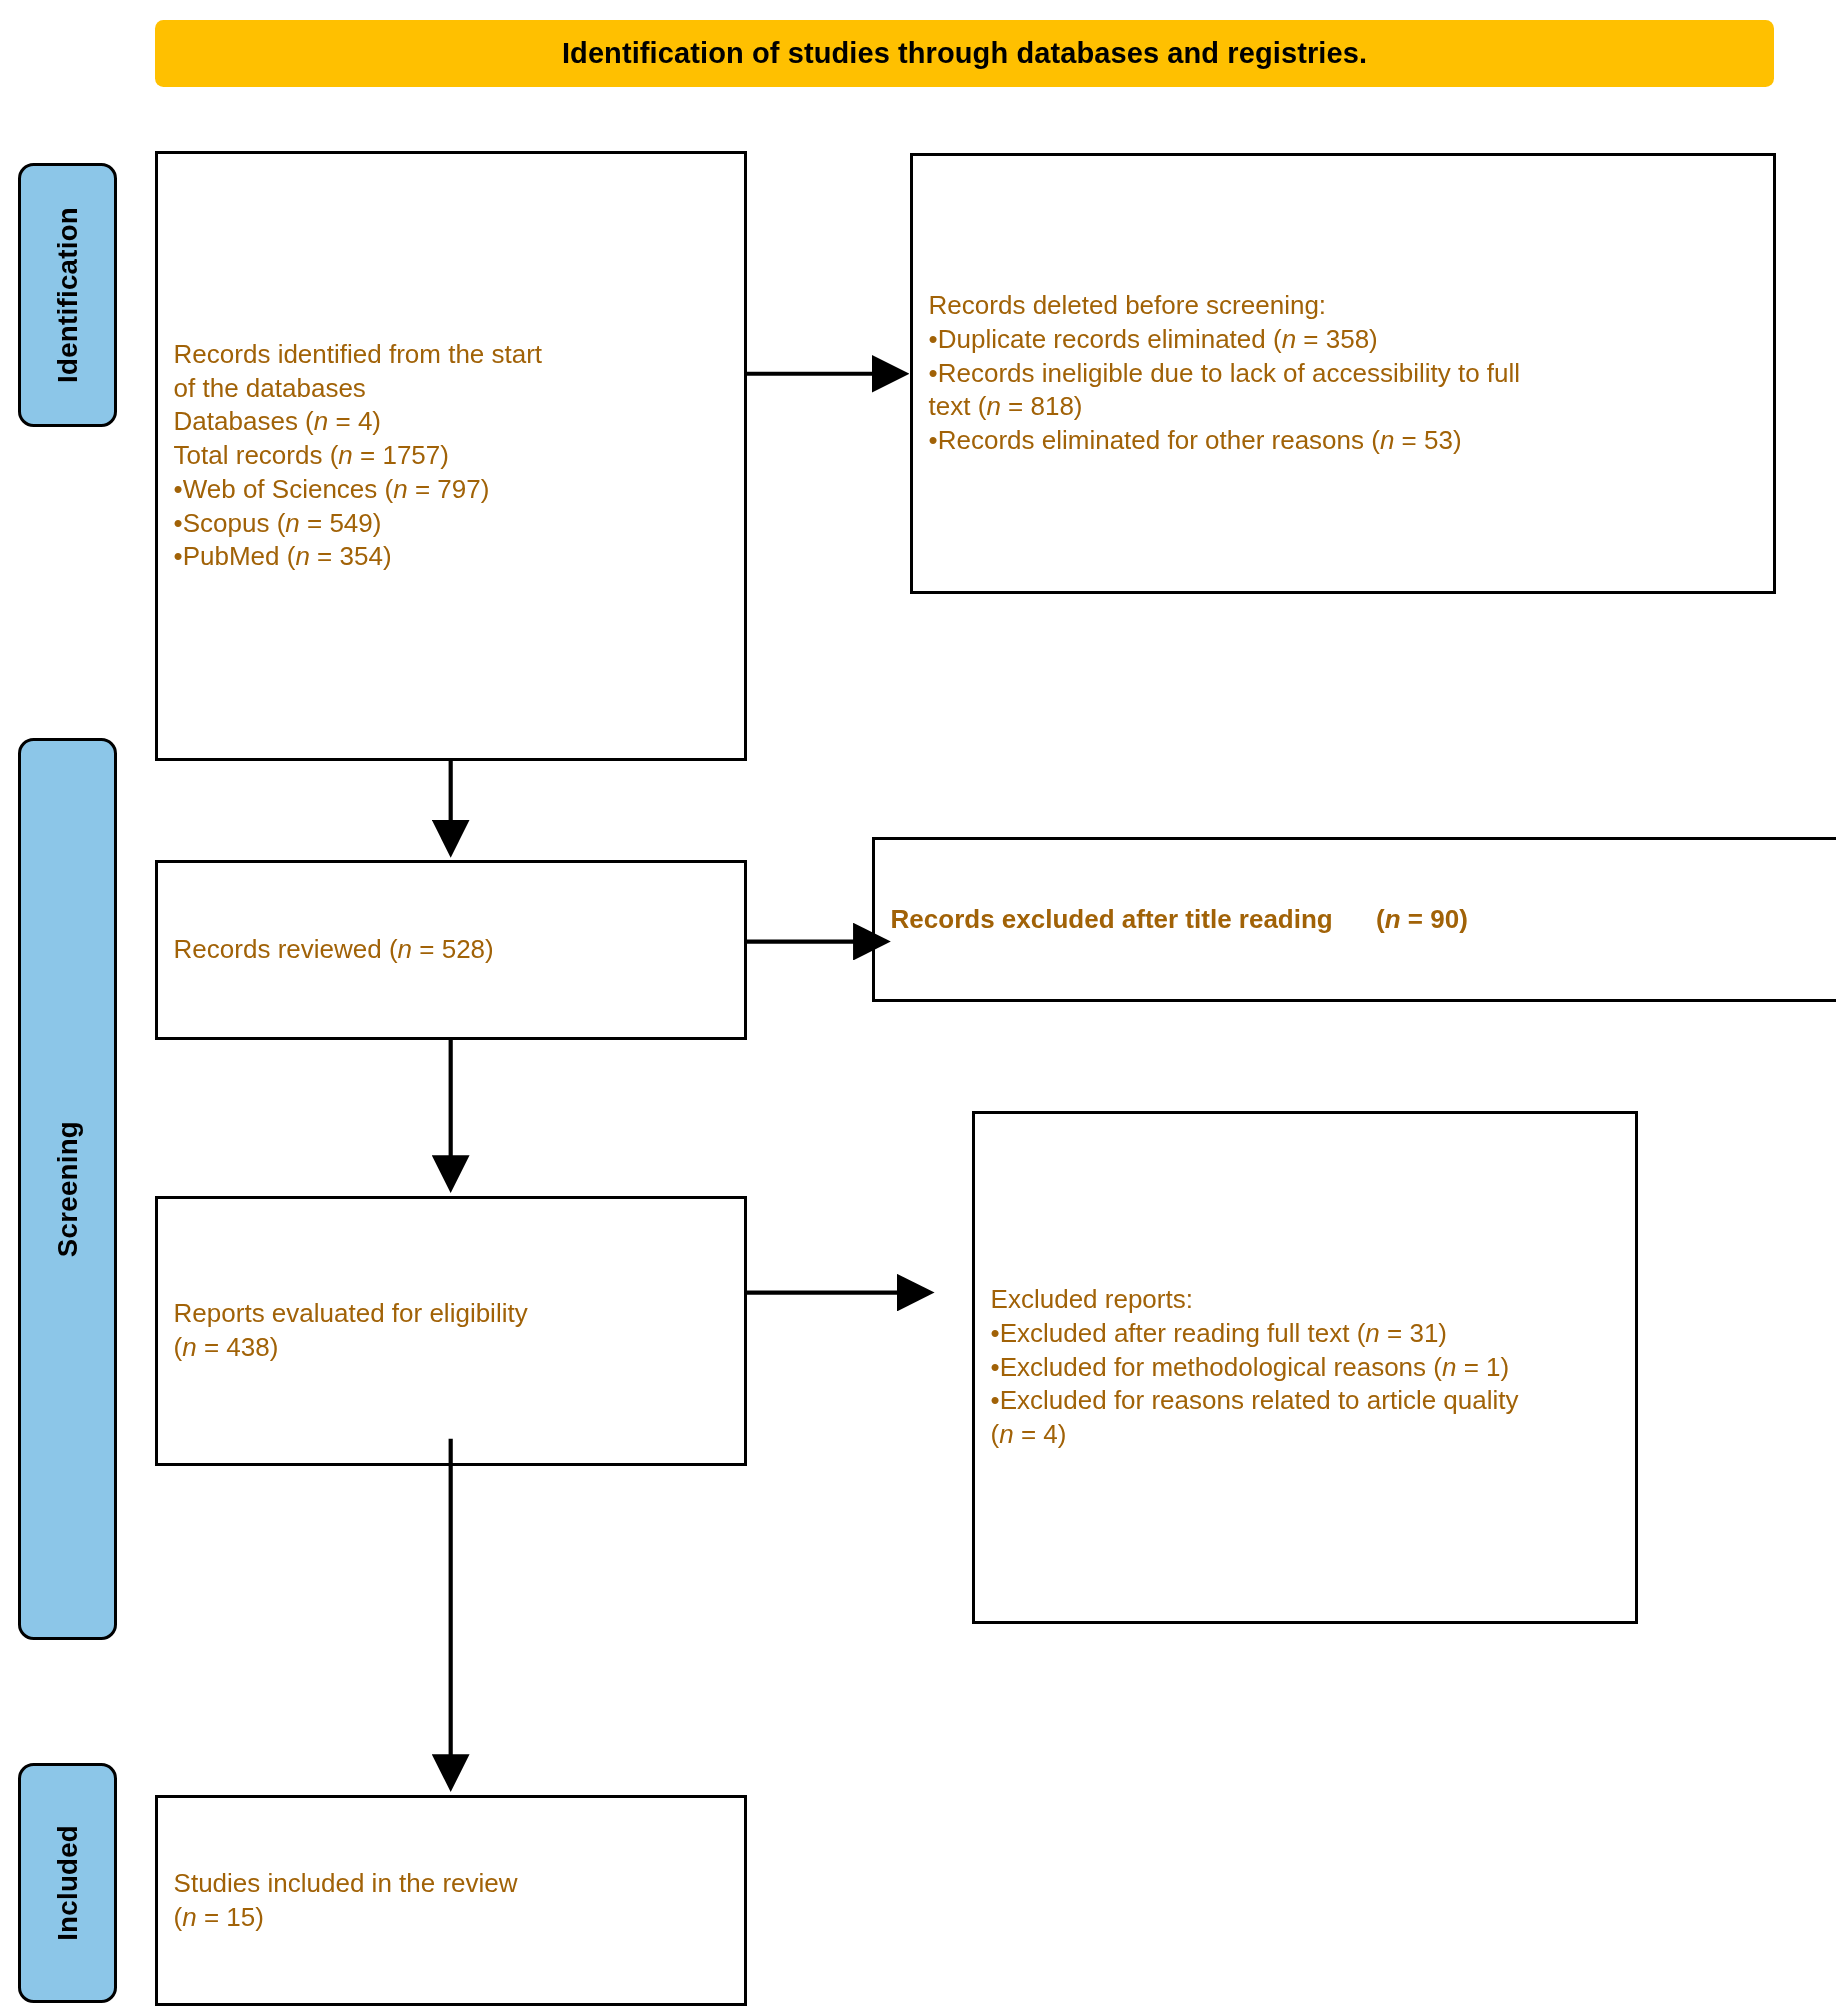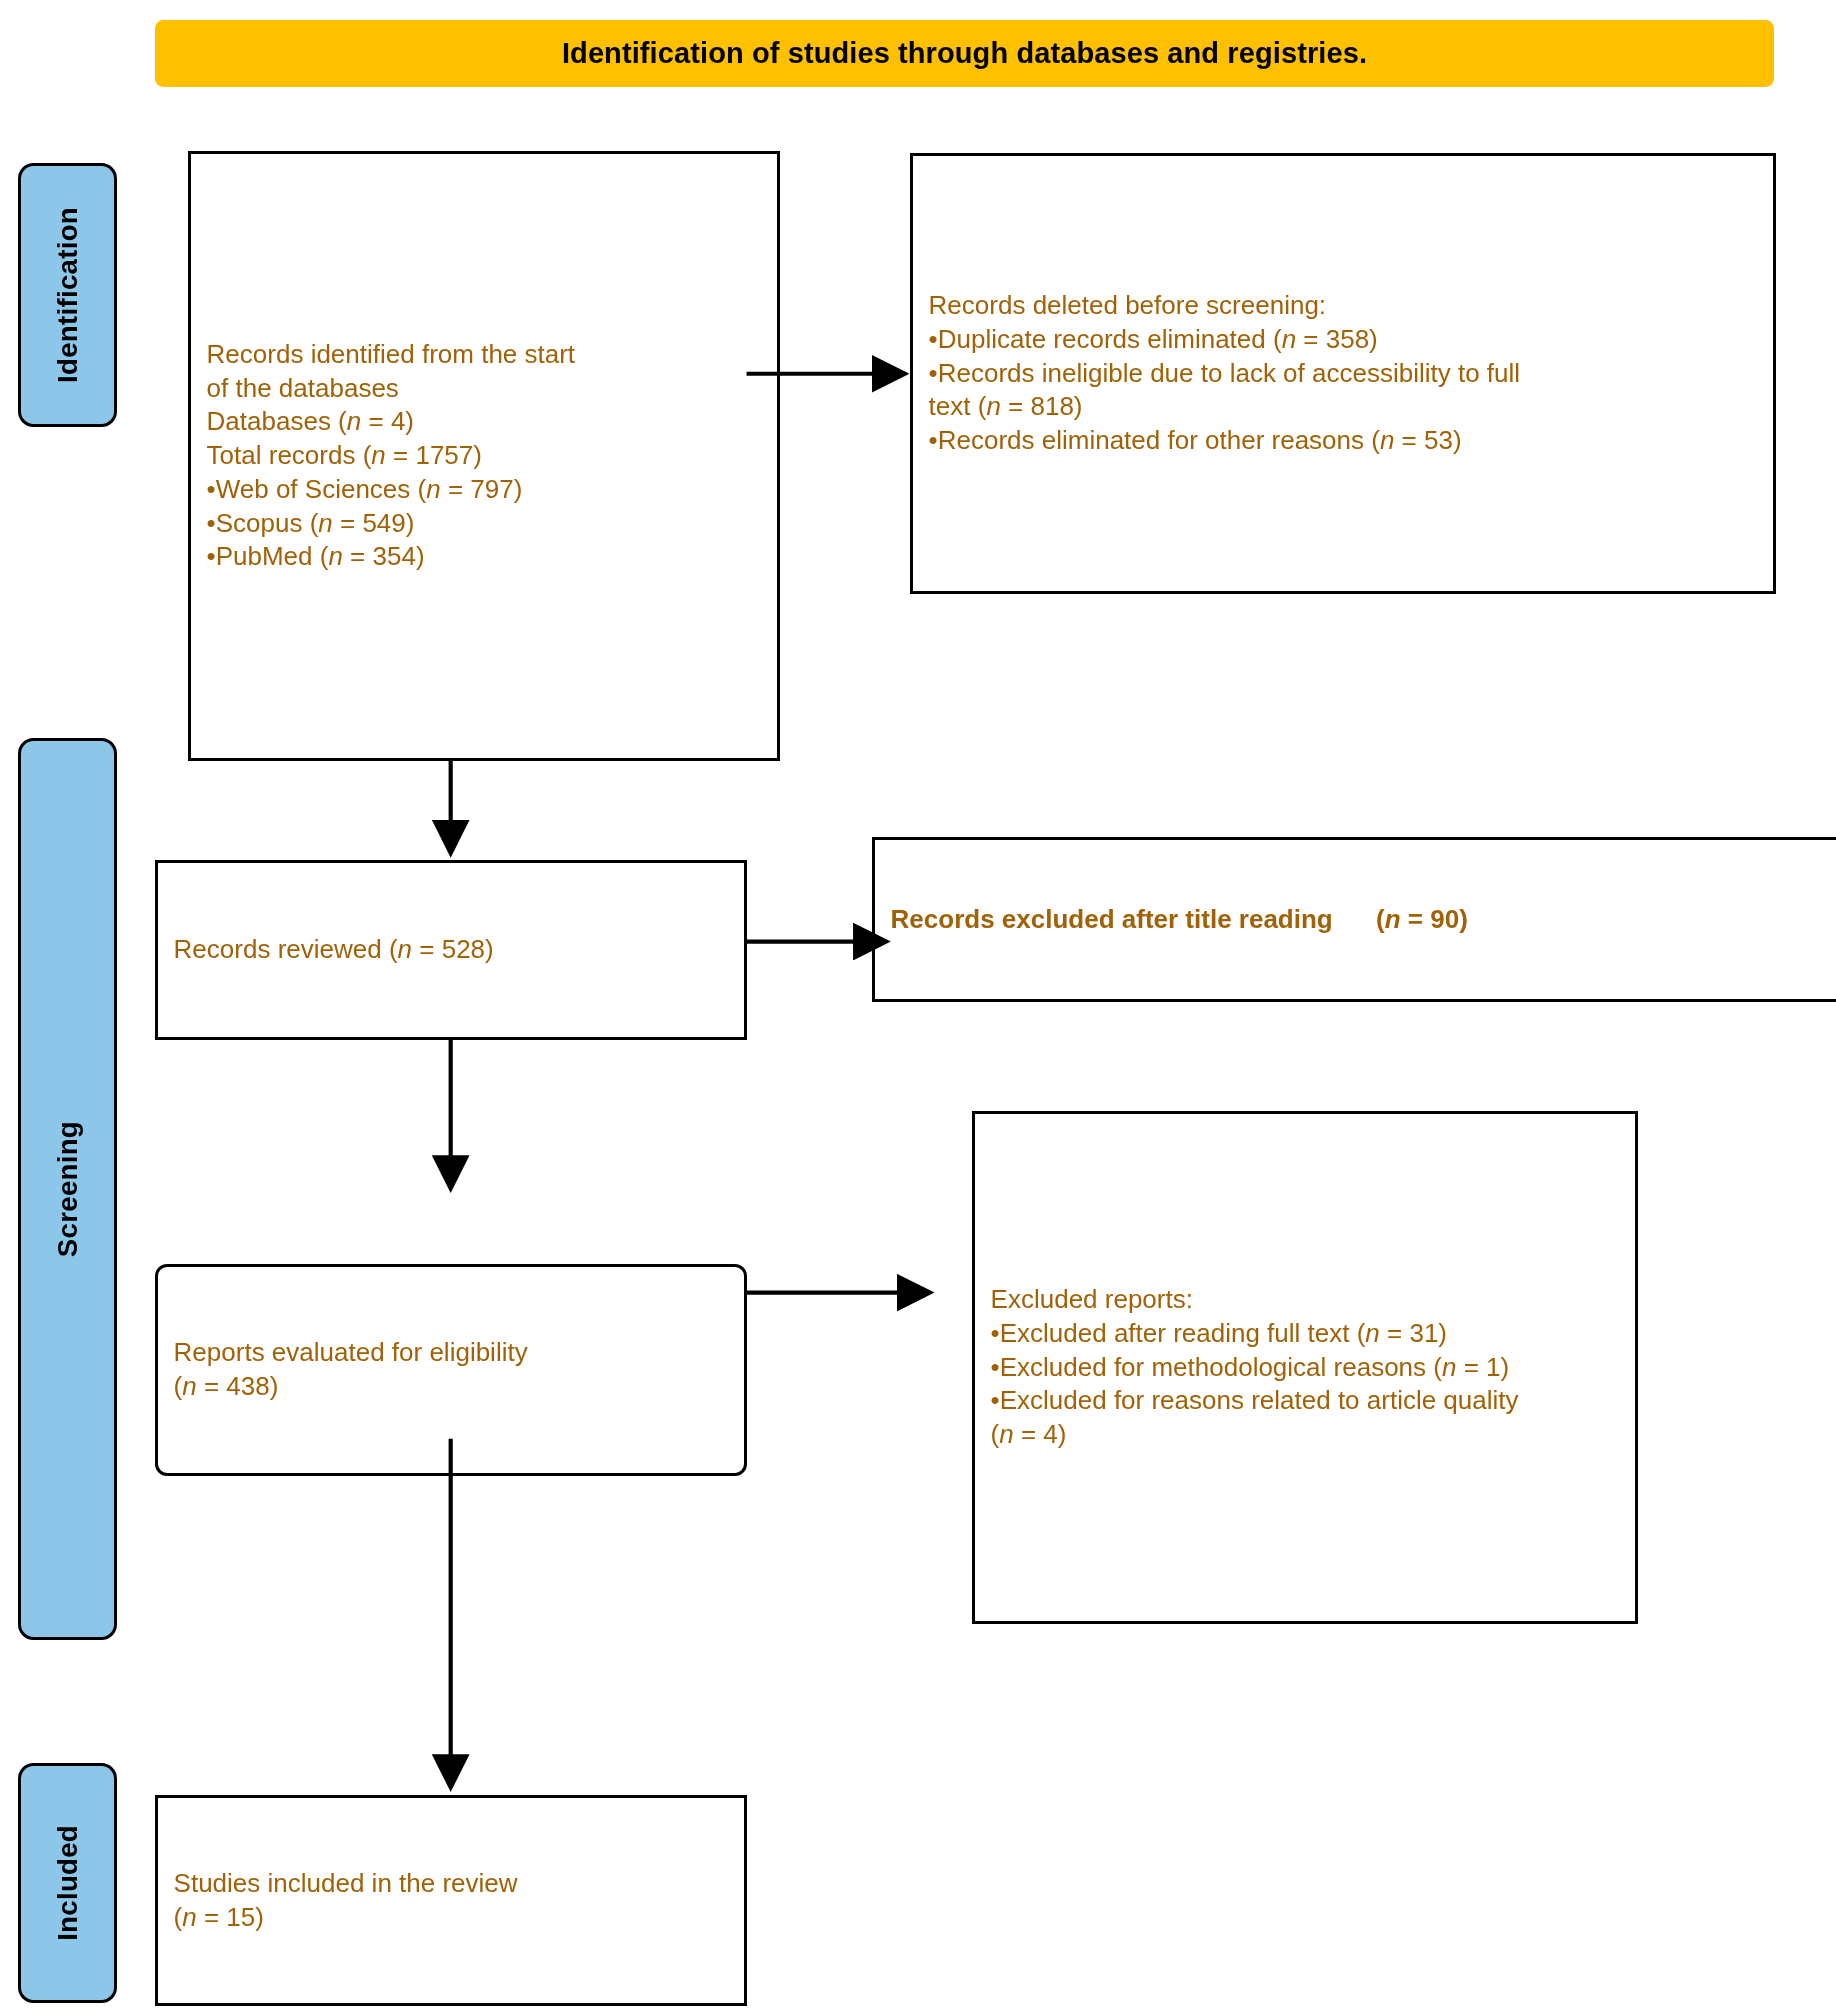--- a/index.html
+++ b/index.html
@@ -79,25 +79,25 @@
     padding: 0 15.6px;
     font-size: 26px;
     line-height: 1.30;
     color: #a16207;
     width: 100%;
     box-sizing: border-box;
   }
   .flow-box .box-text .ln { display: block; white-space: pre-wrap; }
   .flow-box .box-text i { font-style: italic; }
 
-  #box-identified    { left: 155px;  top: 151px;  width: 592px;  height: 610px; margin-left: 33px; }
+  #box-identified    { left: 155px;  top: 151px;  width: 592px;  height: 610px; }
   #box-deleted       { left: 910px; top: 153px;  width: 866px; height: 441px; }
   #box-reviewed      { left: 155px;  top: 860px; width: 592px;  height: 180px; }
   #box-excl-title    { left: 872px; top: 837px; width: 1012px; height: 165px; font-weight: bold; }
-  #box-eligibility   { left: 155px;  top: 1264px; width: 592px;  height: 212px; border-radius: 12px; }
+  #box-eligibility   { left: 155px;  top: 1196px; width: 592px;  height: 270px; }
   #box-excl-reports  { left: 972px; top: 1111px; width: 666px; height: 513px; }
   #box-included      { left: 155px;  top: 1795px; width: 592px;  height: 211px; }
 
   
   #connectors {
     position: absolute;
     left: 0;
     top: 0;
     width: 1837px;
     height: 2015px;

